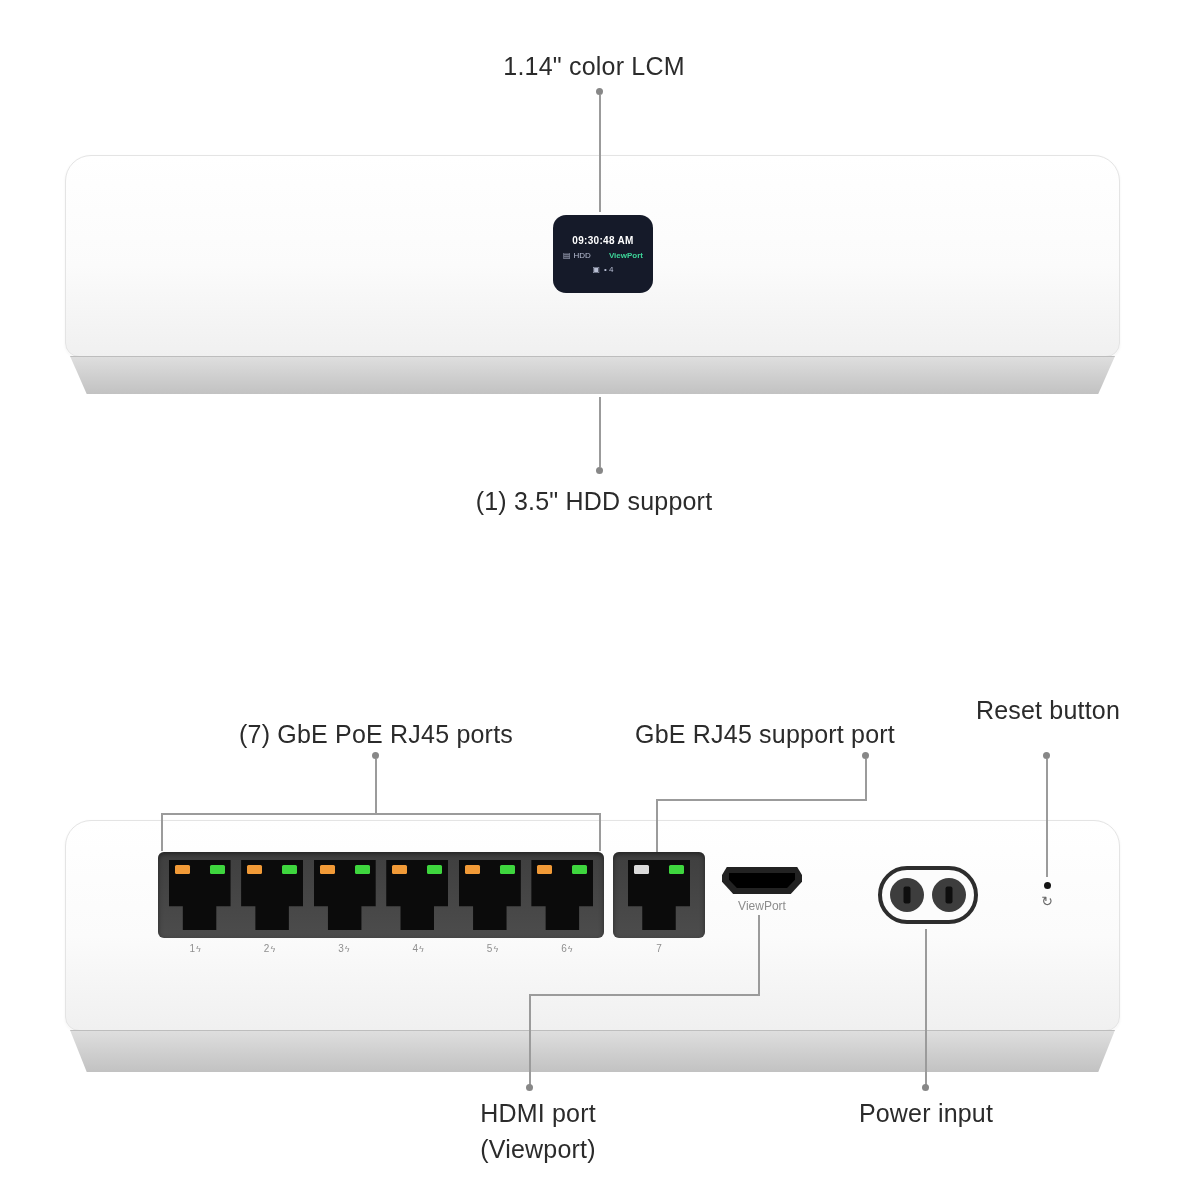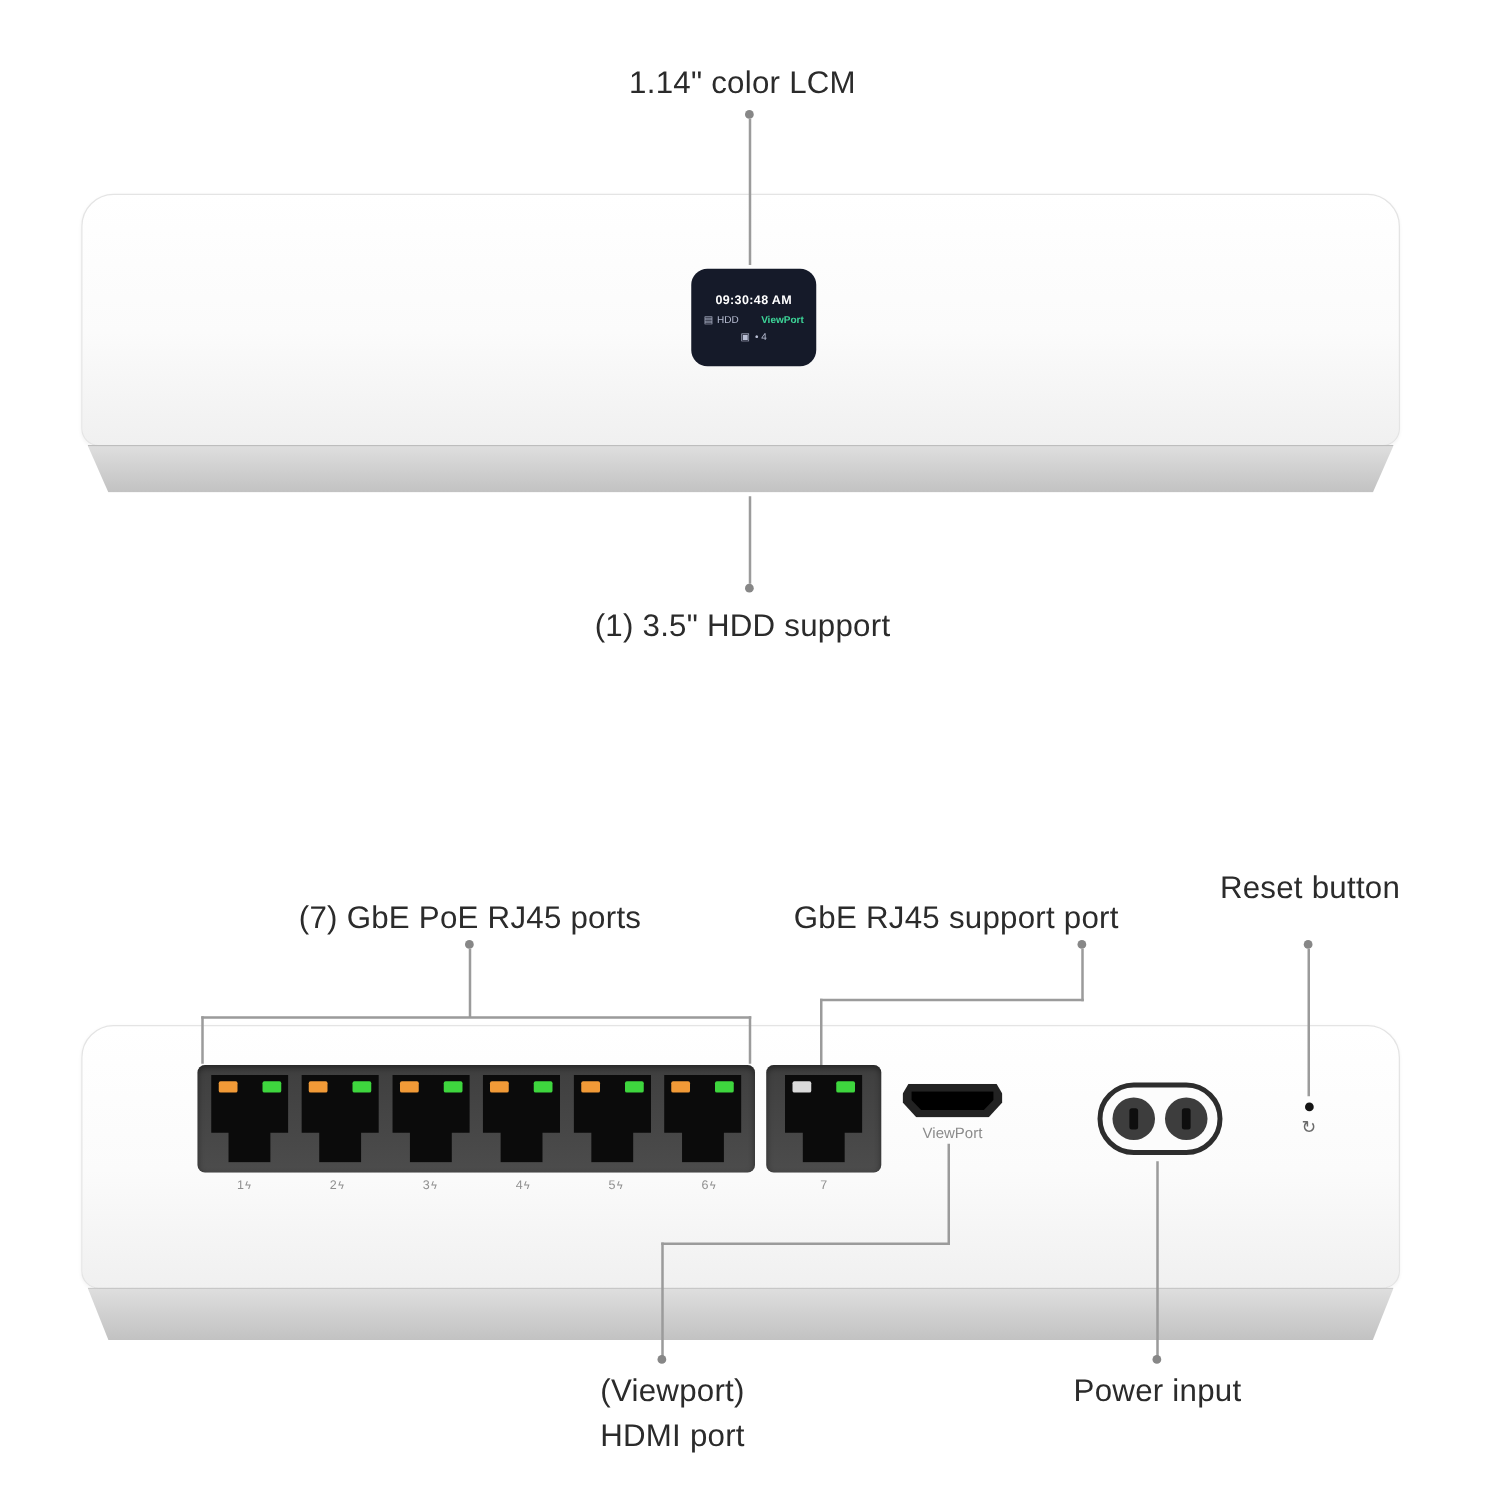--- a/index.html
+++ b/index.html
@@ -213,21 +213,21 @@
 
   <div class="callout-label lbl-reset">Reset button</div>
   <div class="cl-dot" style="left:1043px;top:752px"></div>
   <div class="cl-line v" style="left:1046px;top:759px;height:118px"></div>
 
   <div class="cl-line v" style="left:758px;top:915px;height:81px"></div>
   <div class="cl-line h" style="left:529px;top:994px;width:231px"></div>
   <div class="cl-line v" style="left:529px;top:994px;height:93px"></div>
   <div class="cl-dot" style="left:526px;top:1084px"></div>
   <div class="callout-label lbl-hdmi">
+    <div>HDMI port</div>
     <div>(Viewport)</div>
-    <div>HDMI port</div>
   </div>
 
   <div class="cl-line v" style="left:925px;top:929px;height:157px"></div>
   <div class="cl-dot" style="left:922px;top:1084px"></div>
   <div class="callout-label lbl-power">Power input</div>
 
 </div>
 
 </body></html>

